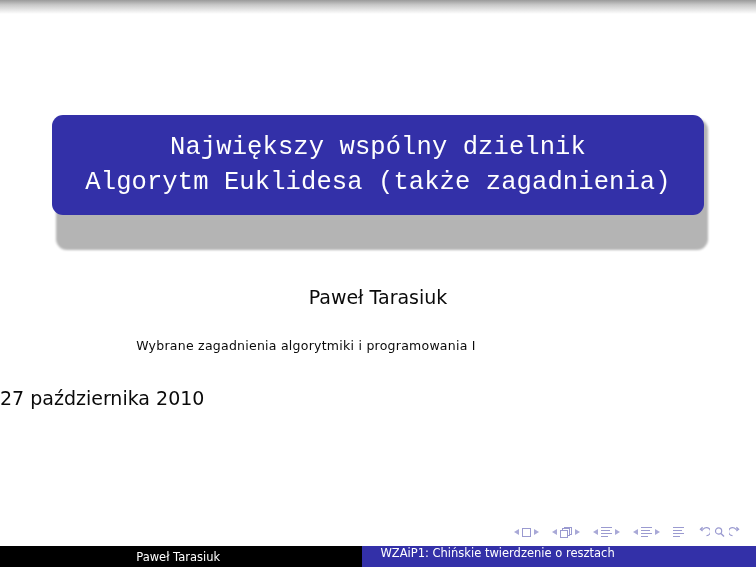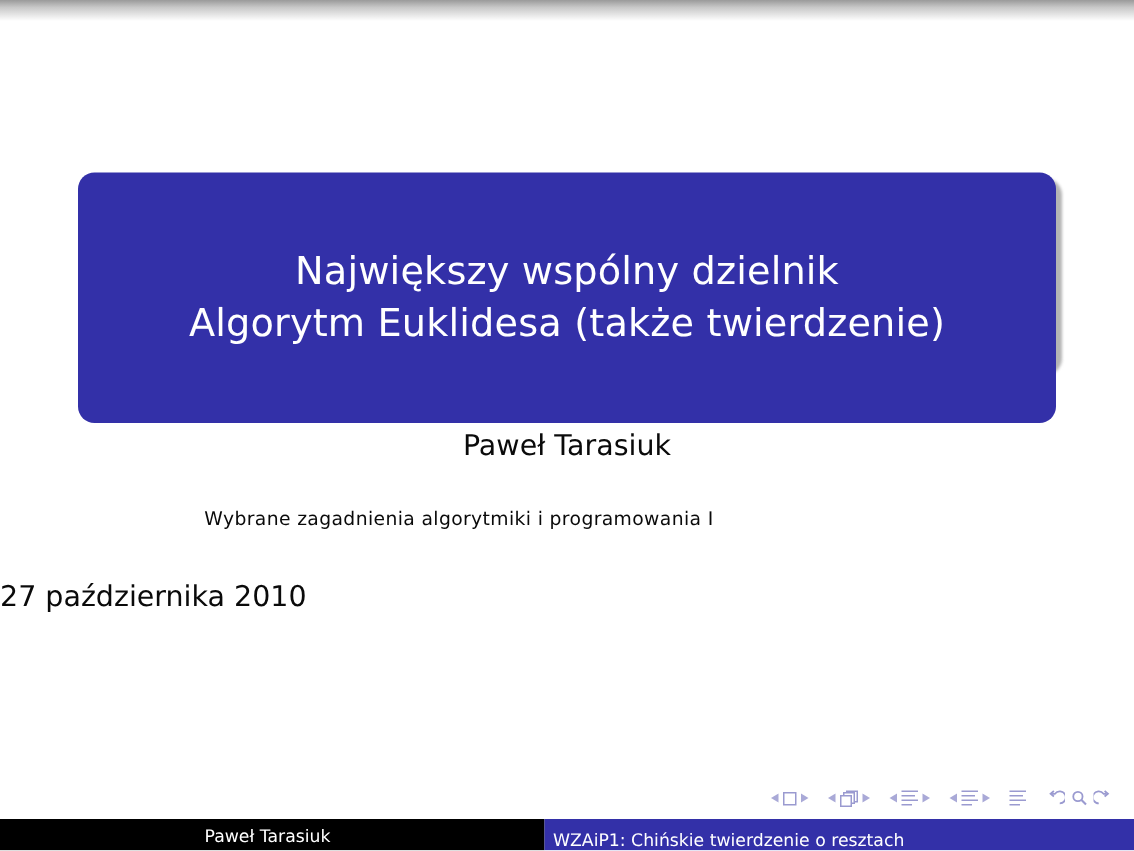--- a/index.html
+++ b/index.html
@@ -44,27 +44,28 @@
     height: 131px;
     background: #b4b4b4;
     border-radius: 11px;
     filter: blur(1.2px);
   }
   .titlebox {
     position: absolute;
     left: 0;
     top: 0;
     width: 652px;
-    height: 167px;
+    height: 100px;
     background: #3330a8;
     border-radius: 11px;
     display: flex;
     flex-direction: column;
     align-items: center;
     justify-content: center;
+    font-family: Liberation Mono, monospace;
   }
   .title-line {
     color: #ffffff;
     font-size: 25.5px;
     line-height: 35px;
     letter-spacing: 0.1px;
     white-space: nowrap;
     text-align: center;
   }
 
@@ -175,43 +176,43 @@
     display: flex;
     align-items: center;
     justify-content: center;
     box-sizing: border-box;
     padding-right: 6px;
   }
   .footer-right {
     width: 410px;
     background: #3330a8;
     display: flex;
-    align-items: flex-end;
+    align-items: flex-start;
     box-sizing: border-box;
-    padding-left: 6px;
+    padding-left: 18px;
   }
   .footer-text {
     color: #ffffff;
     font-size: 11.5px;
     line-height: 14px;
     white-space: nowrap;
   }
 </style>
 </head>
 <body>
 
 <div id="slide">
 
   <div class="top-edge-shade"></div>
 
   <div class="titlebox-wrap">
     <div class="titlebox-shadow"></div>
     <div class="titlebox">
       <div class="title-line">Największy wspólny dzielnik</div>
-      <div class="title-line">Algorytm Euklidesa (także twierdzenie)</div>
+      <div class="title-line">Algorytm Euklidesa (także zagadnienia)</div>
     </div>
   </div>
 
   <div class="author">Paweł Tarasiuk</div>
 
   <div class="institute">Wybrane zagadnienia algorytmiki i programowania I</div>
 
   <div class="date">27 października 2010</div>
 
   <div class="navbar">

